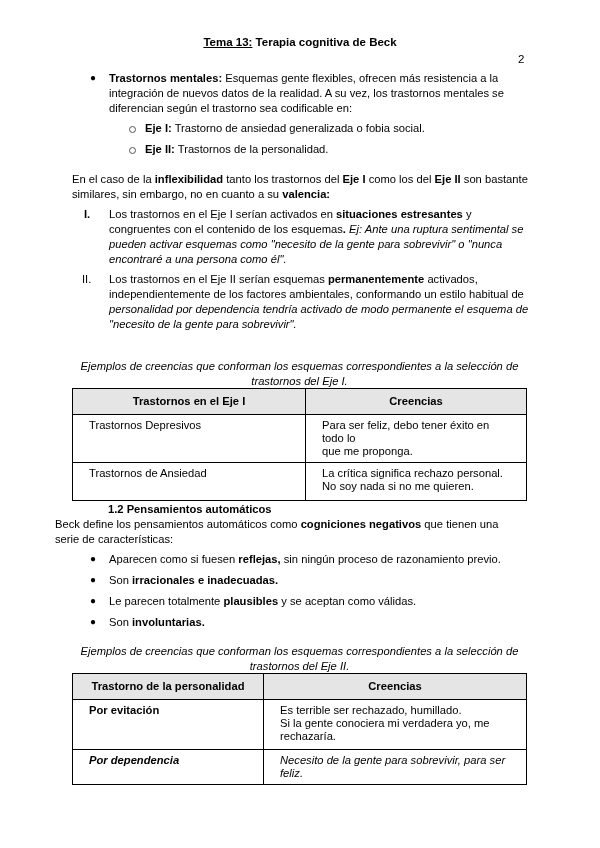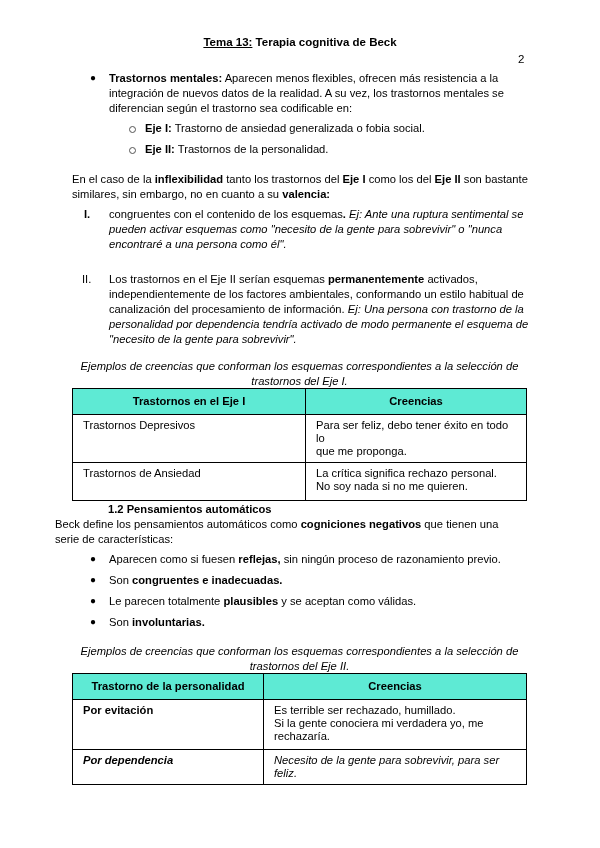--- a/index.html
+++ b/index.html
@@ -14,66 +14,66 @@
     }
     .title u { text-decoration: underline; }
     .pagenum { position: absolute; top: 53px; left: 518px; font-size: 11.5px; }
     .abs { position: absolute; line-height: 15px; }
     .bullet-dot { position: absolute; font-size: 10px; }
     .circle { position: absolute; width: 5px; height: 5px; border: 1px solid #555; border-radius: 50%; }
     b { font-weight: bold; }
     i { font-style: italic; }
     .caption { position: absolute; left: 72px; width: 455px; text-align: center; font-style: italic; line-height: 15px; }
     table { position: absolute; border-collapse: collapse; font-size: 11.2px; }
-    td, th { border: 1px solid #000; vertical-align: top; padding: 4px 10px; line-height: 13px; }
-    th { background: #5eead4; font-weight: bold; text-align: center; padding: 6px 4px; }
+    td, th { border: 1px solid #000; vertical-align: top; padding: 4px 16px; line-height: 13px; }
+    th { background: #e5e5e5; font-weight: bold; text-align: center; padding: 6px 4px; }
   </style>
 </head>
 <body>
 
 <div class="page">
 
   <div class="title">
     <u>Tema 13:</u><span> Terapia cognitiva de Beck</span>
   </div>
   <div class="pagenum">2</div>
 
   <span class="bullet-dot" style="left:90px; top:72px;">●</span>
   <div class="abs" style="left:109px; top:71px; width:430px;">
-    <div><b>Trastornos mentales:</b><span> Aparecen menos flexibles, ofrecen más resistencia a la</span></div>
+    <div><b>Trastornos mentales:</b><span> Esquemas gente flexibles, ofrecen más resistencia a la</span></div>
     <div>integración de nuevos datos de la realidad. A su vez, los trastornos mentales se</div>
     <div>diferencian según el trastorno sea codificable en:</div>
   </div>
 
   <span class="circle" style="left:129px; top:126px;"></span>
   <div class="abs" style="left:145px; top:121px;">
     <b>Eje I:</b><span> Trastorno de ansiedad generalizada o fobia social.</span>
   </div>
   <span class="circle" style="left:129px; top:147px;"></span>
   <div class="abs" style="left:145px; top:142px;">
     <b>Eje II:</b><span> Trastornos de la personalidad.</span>
   </div>
 
   <div class="abs" style="left:72px; top:172px; width:470px;">
     <div><span>En el caso de la </span><b>inflexibilidad</b><span> tanto los trastornos del </span><b>Eje I</b><span> como los del </span><b>Eje II</b><span> son bastante</span></div>
     <div><span>similares, sin embargo, no en cuanto a su </span><b>valencia:</b></div>
   </div>
 
   <div class="abs" style="left:84px; top:207px; font-weight:bold;">I.</div>
   <div class="abs" style="left:109px; top:207px; width:430px;">
+    <div><span>Los trastornos en el Eje I serían activados en </span><b>situaciones estresantes</b><span> y</span></div>
     <div><span>congruentes con el contenido de los esquemas</span><b>.</b><i> Ej: Ante una ruptura sentimental se</i></div>
     <div><i>pueden activar esquemas como "necesito de la gente para sobrevivir" o "nunca</i></div>
     <div><i>encontraré a una persona como él".</i></div>
   </div>
 
   <div class="abs" style="left:82px; top:272px;">II.</div>
   <div class="abs" style="left:109px; top:272px; width:430px;">
     <div><span>Los trastornos en el Eje II serían esquemas </span><b>permanentemente</b><span> activados,</span></div>
     <div>independientemente de los factores ambientales, conformando un estilo habitual de</div>
-    <div><span>canalización del procesamiento de información. </span><i>Ej: Una persona con trastorno de la</i></div>
     <div><i>personalidad por dependencia tendría activado de modo permanente el esquema de</i></div>
     <div><i>"necesito de la gente para sobrevivir".</i></div>
   </div>
 
   <div class="caption" style="top:359px;">
     <div>Ejemplos de creencias que conforman los esquemas correspondientes a la selección de</div>
     <div>trastornos del Eje I.</div>
   </div>
 
   <table style="left:72px; top:388px; width:455px;">
@@ -104,21 +104,21 @@
     <div><span>Beck define los pensamientos automáticos como </span><b>cogniciones negativos</b><span> que tienen una</span></div>
     <div>serie de características:</div>
   </div>
 
   <span class="bullet-dot" style="left:90px; top:553px;">●</span>
   <div class="abs" style="left:109px; top:552px;">
     <span>Aparecen como si fuesen </span><b>reflejas,</b><span> sin ningún proceso de razonamiento previo.</span>
   </div>
   <span class="bullet-dot" style="left:90px; top:574px;">●</span>
   <div class="abs" style="left:109px; top:573px;">
-    <span>Son </span><b>congruentes e inadecuadas.</b><span></span>
+    <span>Son </span><b>irracionales e inadecuadas.</b><span></span>
   </div>
   <span class="bullet-dot" style="left:90px; top:595px;">●</span>
   <div class="abs" style="left:109px; top:594px;">
     <span>Le parecen totalmente </span><b>plausibles</b><span> y se aceptan como válidas.</span>
   </div>
   <span class="bullet-dot" style="left:90px; top:616px;">●</span>
   <div class="abs" style="left:109px; top:615px;">
     <span>Son </span><b>involuntarias.</b><span></span>
   </div>
 

